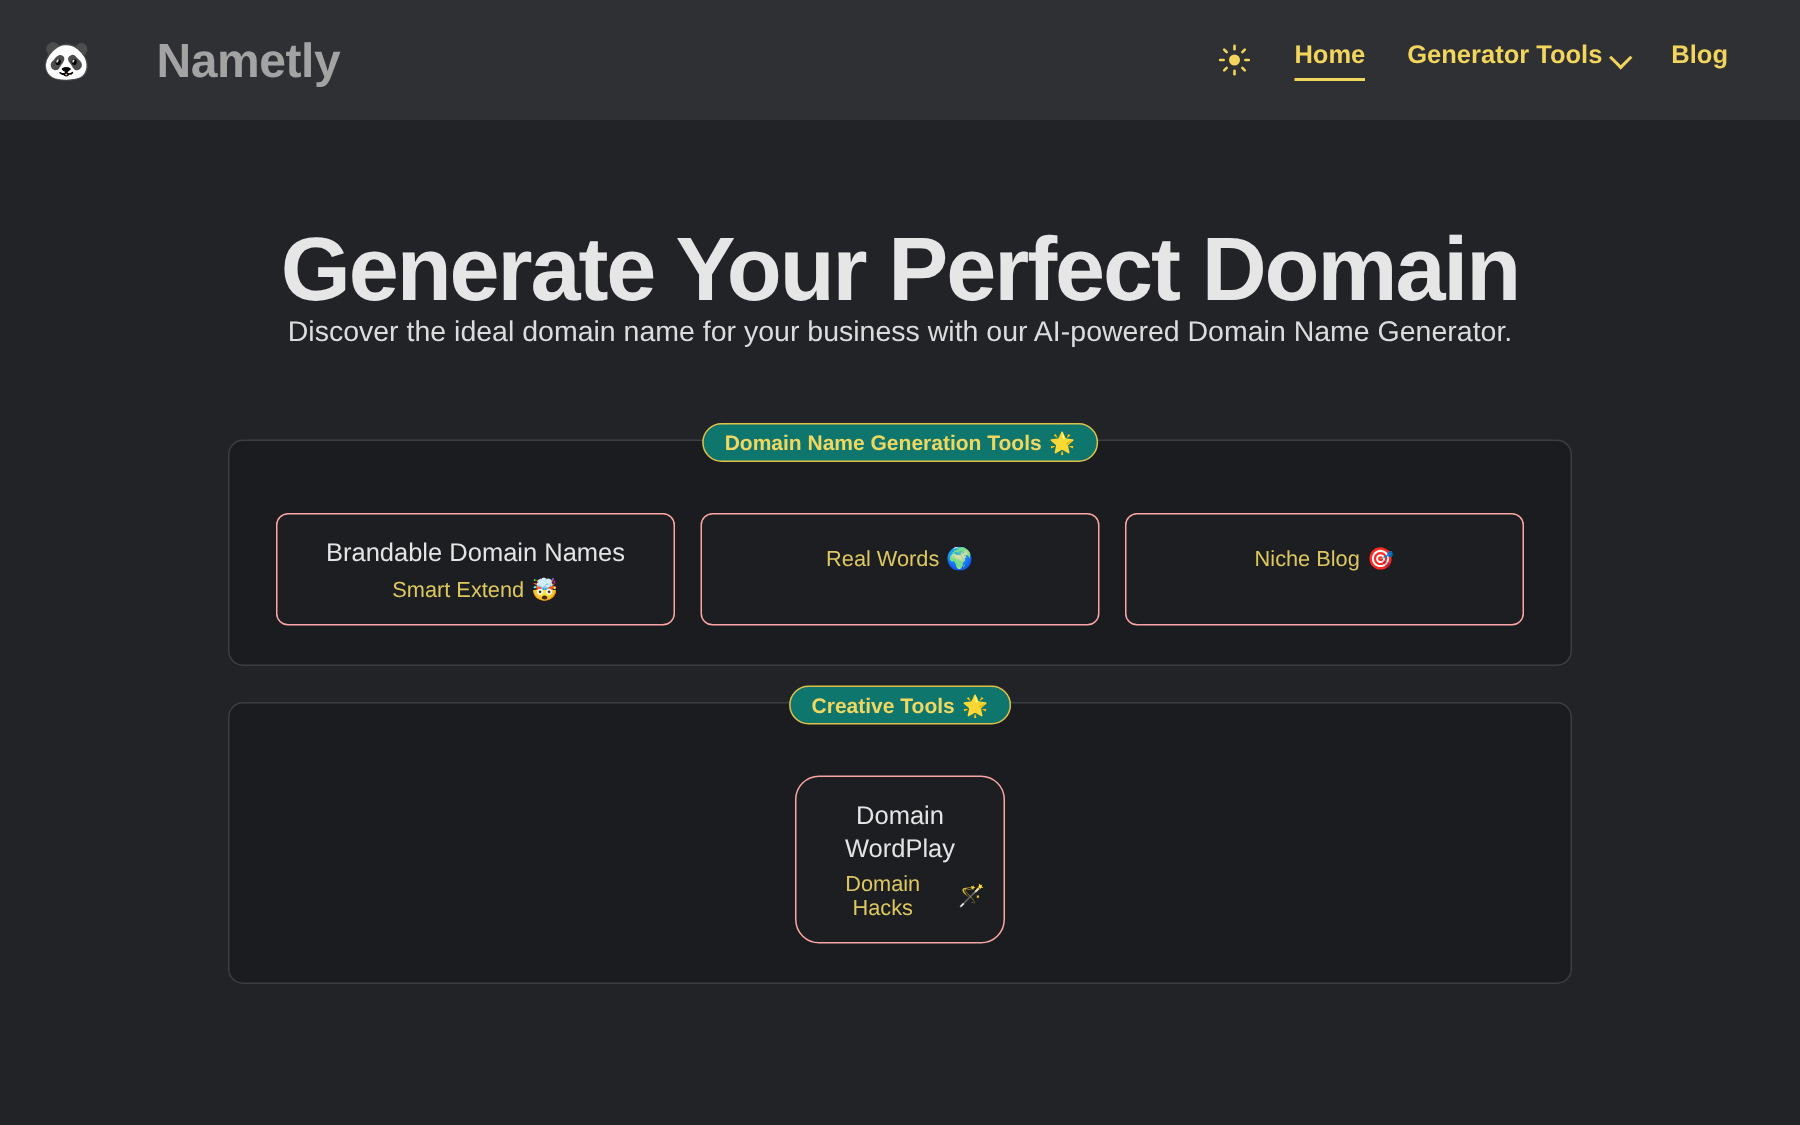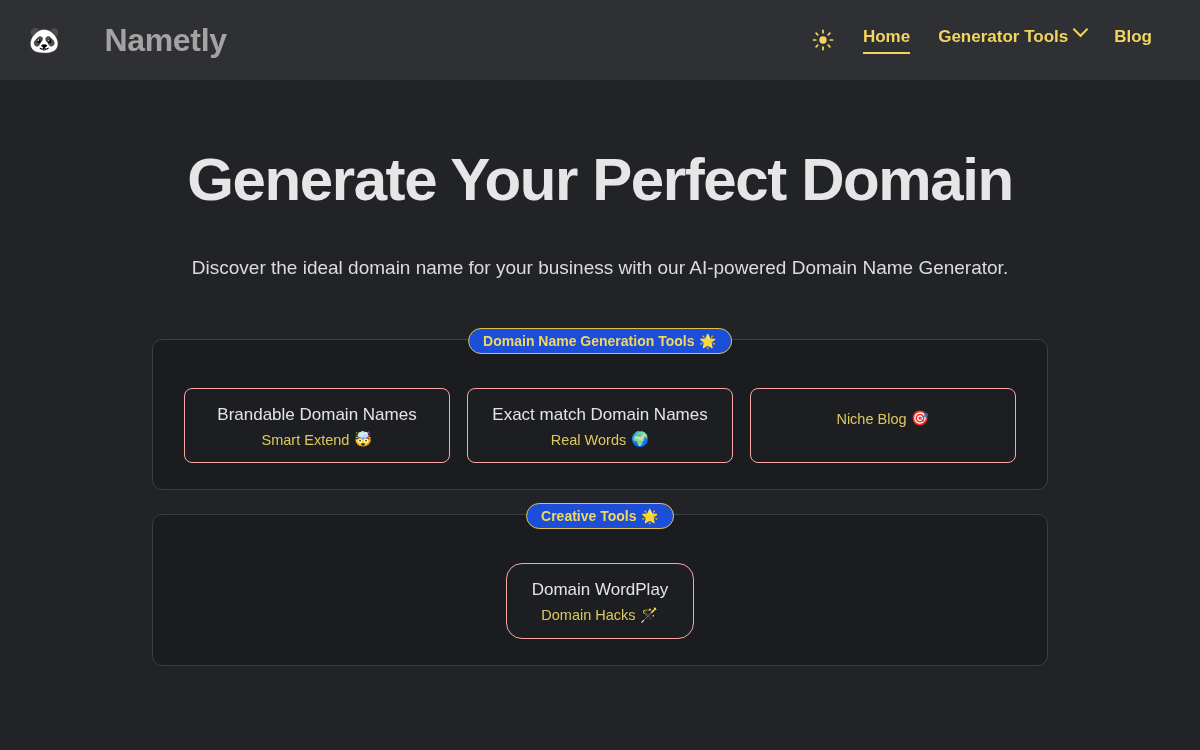--- a/index.html
+++ b/index.html
@@ -73,21 +73,21 @@
   }
   .nav-link.active::after {
     content: "";
     position: absolute;
     left: 0; right: 0; bottom: 0;
     height: 2px;
     background: #f2d55c;
   }
   .nav-link.has-caret {
     display: flex;
-    align-items: flex-start;
+    align-items: flex-end;
     gap: 7px;
   }
   .caret {
     display: inline-block;
     width: 11px;
     height: 11px;
     border-right: 2.2px solid #f2d55c;
     border-bottom: 2.2px solid #f2d55c;
     transform: translateY(-3px) rotate(45deg);
   }
@@ -114,21 +114,20 @@
   .grad-word {
     background: linear-gradient(90deg, #b9b2ef 0%, #8f90e8 40%, #6f8fe0 75%, #8b8fe3 100%);
     -webkit-background-clip: text;
     background-clip: text;
     -webkit-text-fill-color: transparent;
     color: transparent;
   }
   .hero-desc {
     font-size: 19px;
     color: #dcdcdc;
-    margin-top: 46px;
     font-weight: 400;
   }
 
   
   .panels {
     margin: 60px auto 0;
     width: 896px;
   }
 
   .panel {
@@ -138,21 +137,21 @@
     border-radius: 10px;
     padding: 30px 26px 26px;
     margin-bottom: 24px;
   }
 
   .panel-badge {
     position: absolute;
     top: -12px;
     left: 50%;
     transform: translateX(-50%);
-    background: #1d4ed8;
+    background: #0f766e;
     border: 1.5px solid #e0c14a;
     border-radius: 999px;
     padding: 4px 14px;
     font-size: 14px;
     font-weight: 700;
     color: #f0d860;
     white-space: nowrap;
     display: flex;
     align-items: flex-start;
     gap: 5px;
@@ -170,21 +169,21 @@
     max-width: 266px;
     background: #1d1e21;
     border: 1px solid #fca5a5;
     border-radius: 8px;
     padding: 15px 12px 14px;
     text-align: center;
     cursor: pointer;
   }
   .tool-card.narrow {
     flex: 0 0 auto;
-    width: 188px;
+    width: 140px;
     border-radius: 16px;
   }
   .tool-title {
     font-size: 17px;
     color: #e4e4e4;
     font-weight: 400;
     line-height: 1.25;
   }
   .tool-sub {
     font-size: 14.5px;
@@ -257,21 +256,20 @@
 
       <div class="tool-card">
         <div class="tool-title">Brandable Domain Names</div>
         <div class="tool-sub">
           <span>Smart Extend</span>
           <span>🤯</span>
         </div>
       </div>
 
       <div class="tool-card">
-        <div class="tool-title">Exact match Domain Names</div>
         <div class="tool-sub">
           <span>Real Words</span>
           <span>🌍</span>
         </div>
       </div>
 
       <div class="tool-card">
         <div class="tool-sub">
           <span>Niche Blog</span>
           <span>🎯</span>

